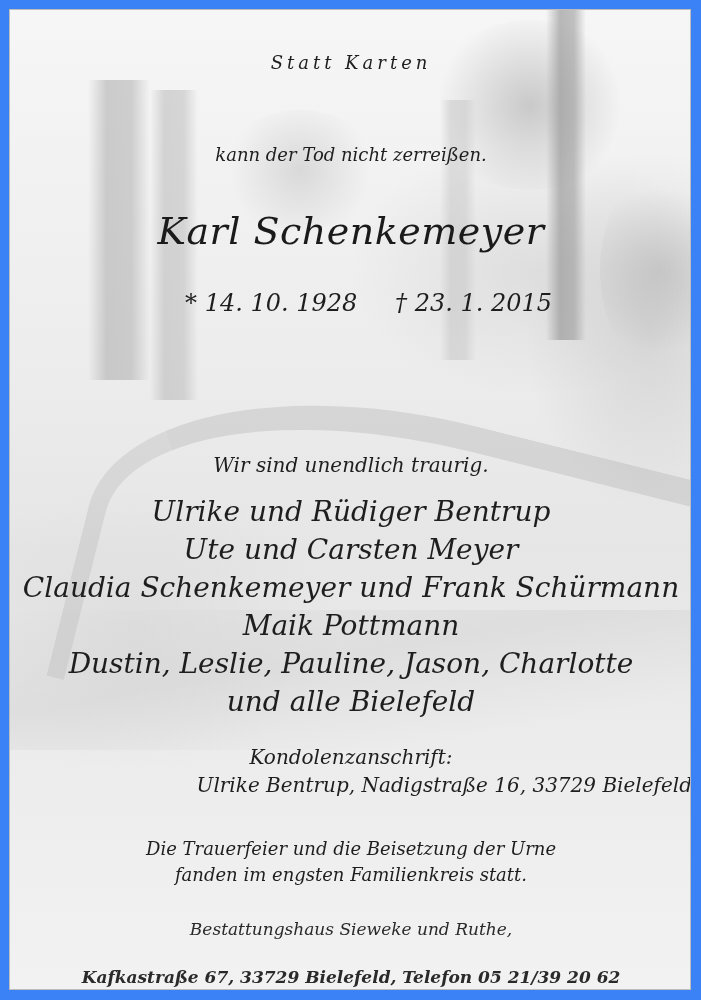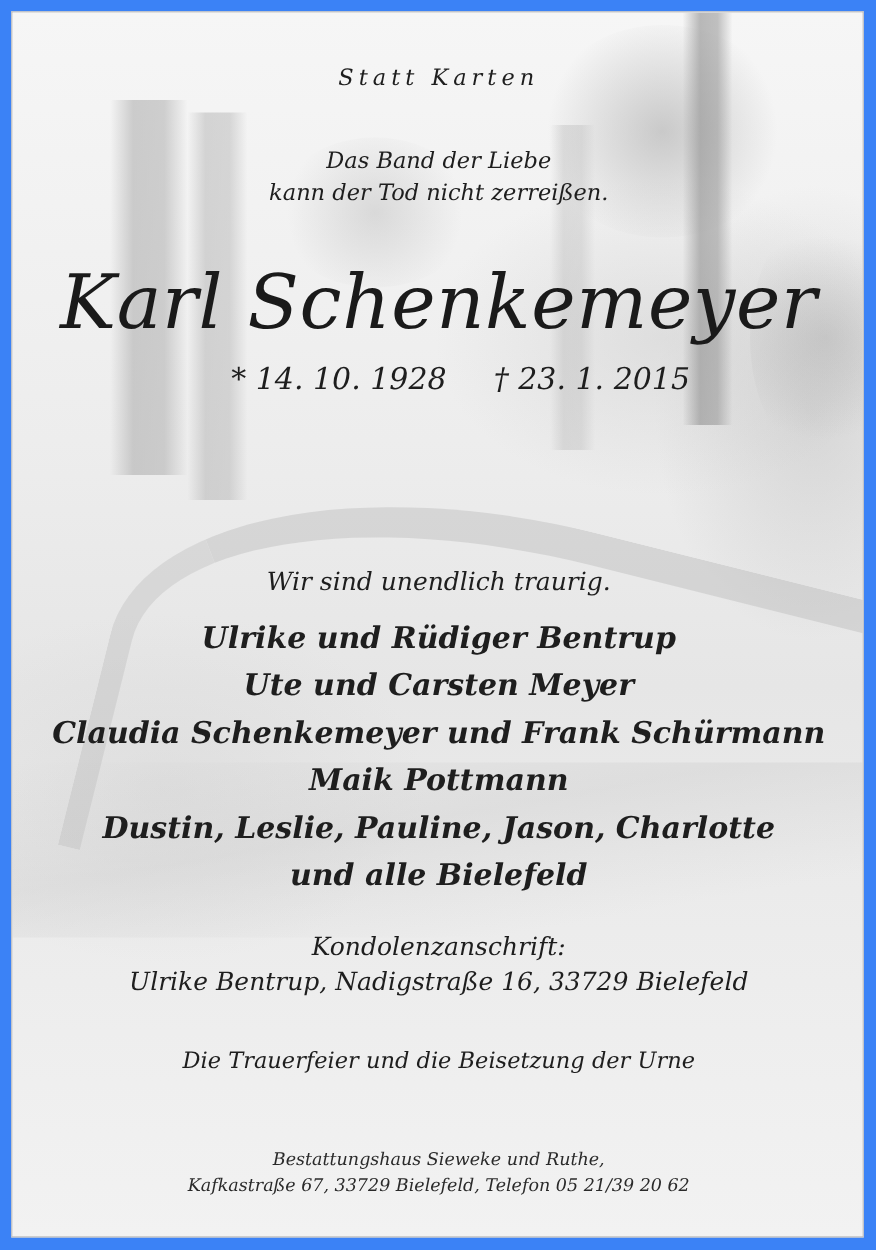--- a/index.html
+++ b/index.html
@@ -87,53 +87,53 @@
     .statt {
       top: 44px;
       font-size: 18px;
       letter-spacing: 4px;
     }
     .motto { font-size: 18px; }
     .motto.l1 { top: 110px; }
     .motto.l2 { top: 136px; }
     .name {
       top: 202px;
-      font-size: 60px;
+      font-size: 38px;
       letter-spacing: 0.5px;
       color: #1a1a1a;
     }
     .dates {
       position: absolute;
       top: 281px;
       font-size: 24px;
       white-space: nowrap;
       line-height: 1;
     }
     .dates.birth { left: 175px; }
     .dates.death { left: 385px; }
     .intro { font-size: 21px; }
     .intro.l1 { top: 343px; }
     .intro.l2 { top: 371px; }
     .sad { top: 445px; font-size: 20px; }
-    .family { font-size: 24px; font-weight: bold; }
+    .family { font-size: 28px; }
     .family.l0 { top: 488px; }
     .family.l1 { top: 526px; }
     .family.l2 { top: 564px; }
     .family.l3 { top: 602px; }
     .family.l4 { top: 640px; }
     .family.l5 { top: 678px; }
     .kondo { font-size: 20px; }
     .kondo.l1 { top: 737px; }
-    .kondo.l2 { top: 765px; }
+    .kondo.l2 { top: 765px; text-align: right; }
     .ceremony { font-size: 18px; }
     .ceremony.l1 { top: 830px; }
     .ceremony.l2 { top: 856px; }
-    .undertaker { font-size: 14px; color: #2a2a2a; }
+    .undertaker { font-size: 17px; color: #2a2a2a; }
     .undertaker.l1 { top: 911px; }
-    .undertaker.l2 { top: 932px; }
+    .undertaker.l2 { top: 959px; font-weight: bold; }
   </style>
 </head>
 <body>
 
 <div class="frame">
   <div class="card">
     <div class="bg">
       <div class="foliage f1"></div>
       <div class="foliage f2"></div>
       <div class="foliage f3"></div>
@@ -141,21 +141,20 @@
       <div class="trunk t2"></div>
       <div class="trunk t3"></div>
       <div class="trunk t4"></div>
       <div class="path"></div>
       <div class="path2"></div>
     </div>
 
     <div class="content">
       <div class="line statt">Statt Karten</div>
 
-      <div class="line motto l1">Das Band der Liebe</div>
       <div class="line motto l2">kann der Tod nicht zerreißen.</div>
 
       <div class="line name">Karl Schenkemeyer</div>
 
       <div class="dates birth">* 14. 10. 1928</div>
       <div class="dates death">† 23. 1. 2015</div>
 
 
       <div class="line sad">Wir sind unendlich traurig.</div>
 
@@ -163,18 +162,19 @@
       <div class="line family l1">Ute und Carsten Meyer</div>
       <div class="line family l2">Claudia Schenkemeyer und Frank Schürmann</div>
       <div class="line family l3">Maik Pottmann</div>
       <div class="line family l4">Dustin, Leslie, Pauline, Jason, Charlotte</div>
       <div class="line family l5">und alle Bielefeld</div>
 
       <div class="line kondo l1">Kondolenzanschrift:</div>
       <div class="line kondo l2">Ulrike Bentrup, Nadigstraße 16, 33729 Bielefeld</div>
 
       <div class="line ceremony l1">Die Trauerfeier und die Beisetzung der Urne</div>
+      <div class="line ceremony l2">fanden im engsten Familienkreis statt.</div>
 
       <div class="line undertaker l1">Bestattungshaus Sieweke und Ruthe,</div>
       <div class="line undertaker l2">Kafkastraße 67, 33729 Bielefeld, Telefon 05 21/39 20 62</div>
     </div>
   </div>
 </div>
 
 </body></html>

